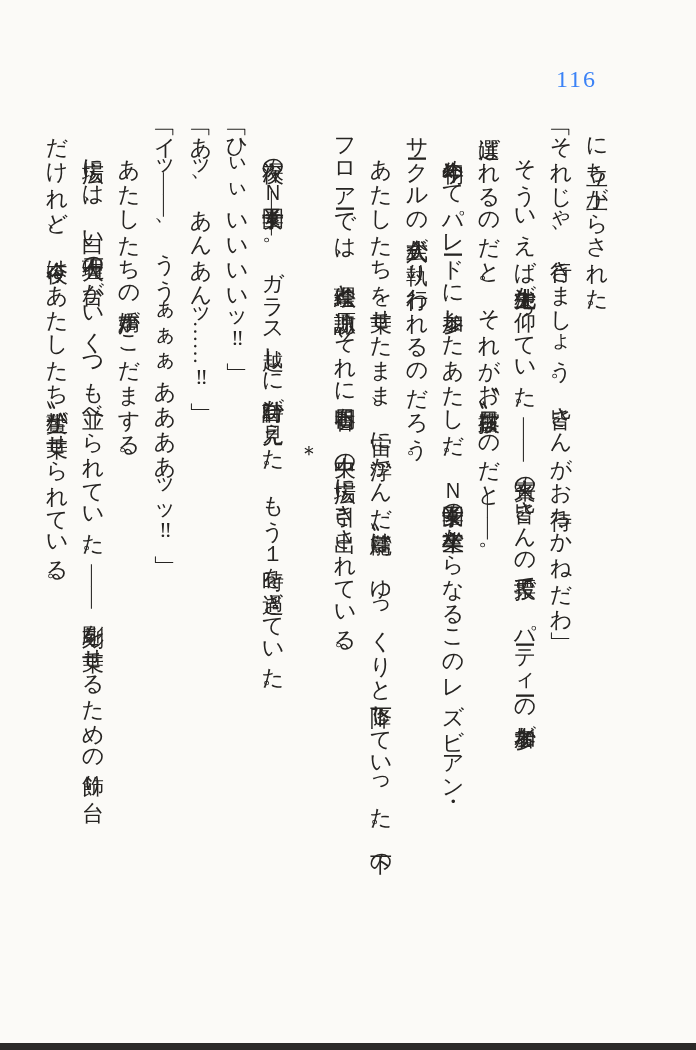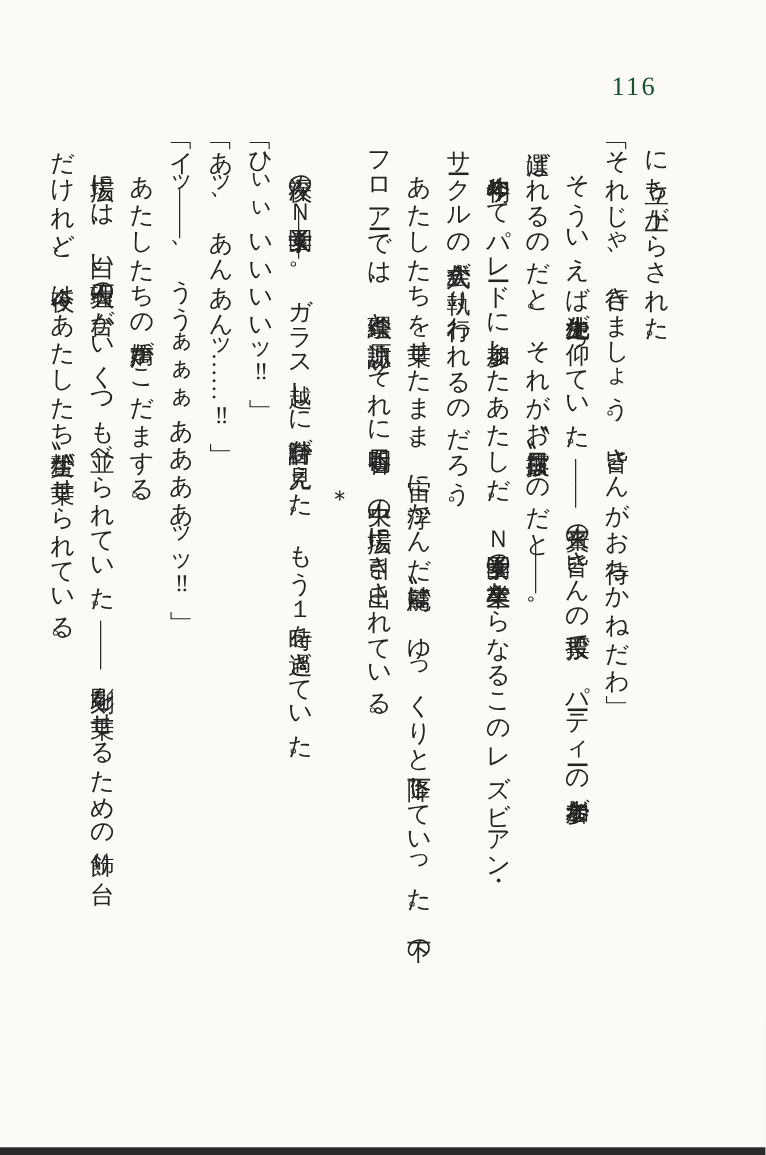--- a/index.html
+++ b/index.html
@@ -17,21 +17,21 @@
     position:relative;
     width:696px;height:1050px;
     background:var(--paper);
     overflow:hidden;
   }
   .page-number{
     position:absolute;
     top:66px;left:556px;
     font-size:24px;
     letter-spacing:2px;
-    color:#14532d;
+    color:#3b82f6;
   }
   .text-block{
     position:absolute;
     top:122px;right:81px;
     height:888px;
     writing-mode:vertical-rl;
     -webkit-writing-mode:vertical-rl;
     text-orientation:mixed;
     -webkit-text-orientation:mixed;
     font-size:22px;

